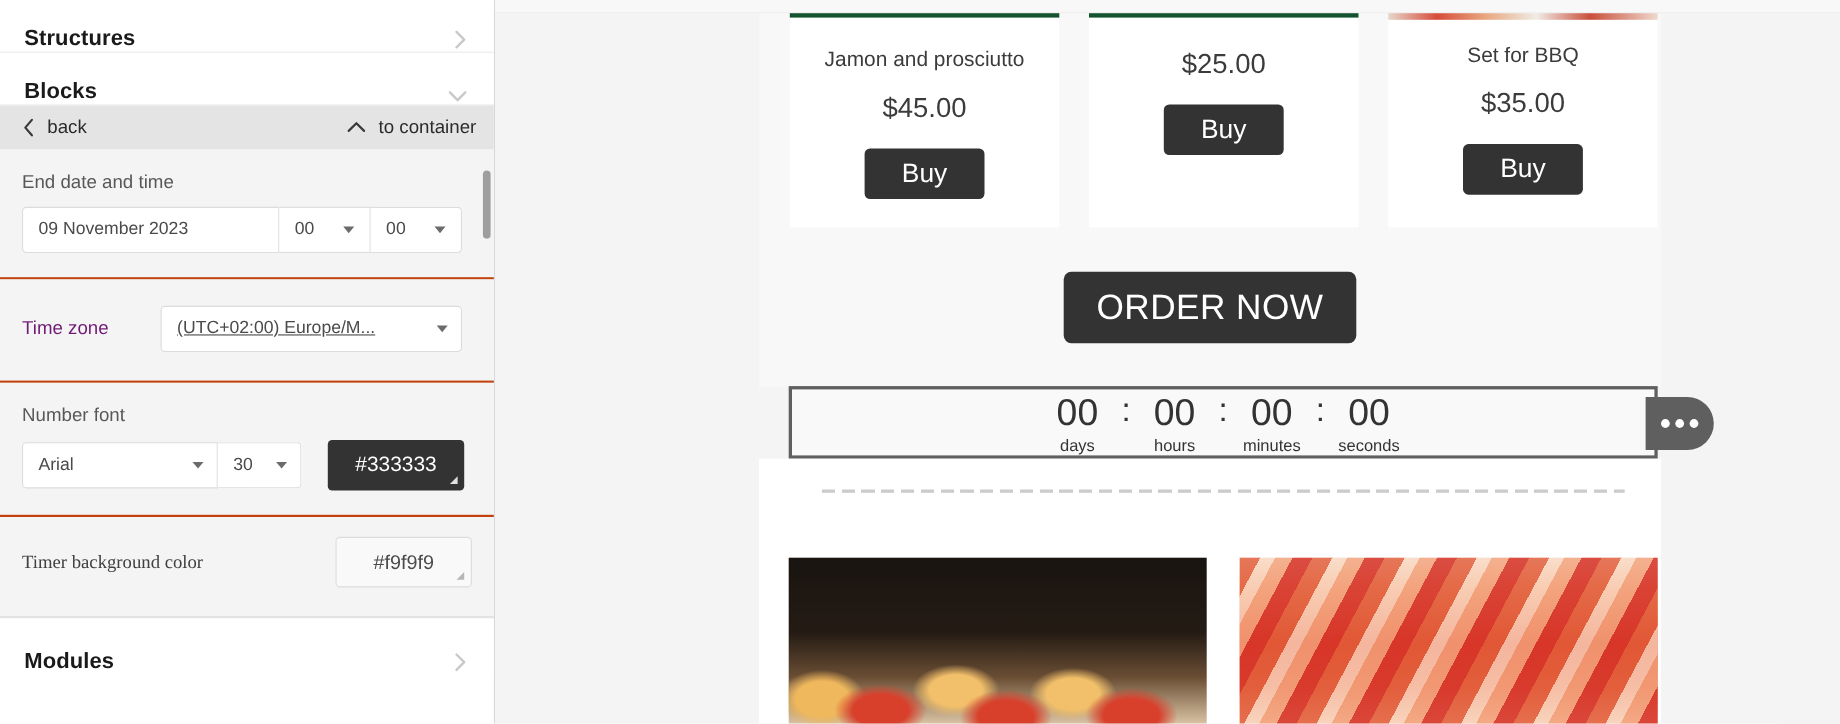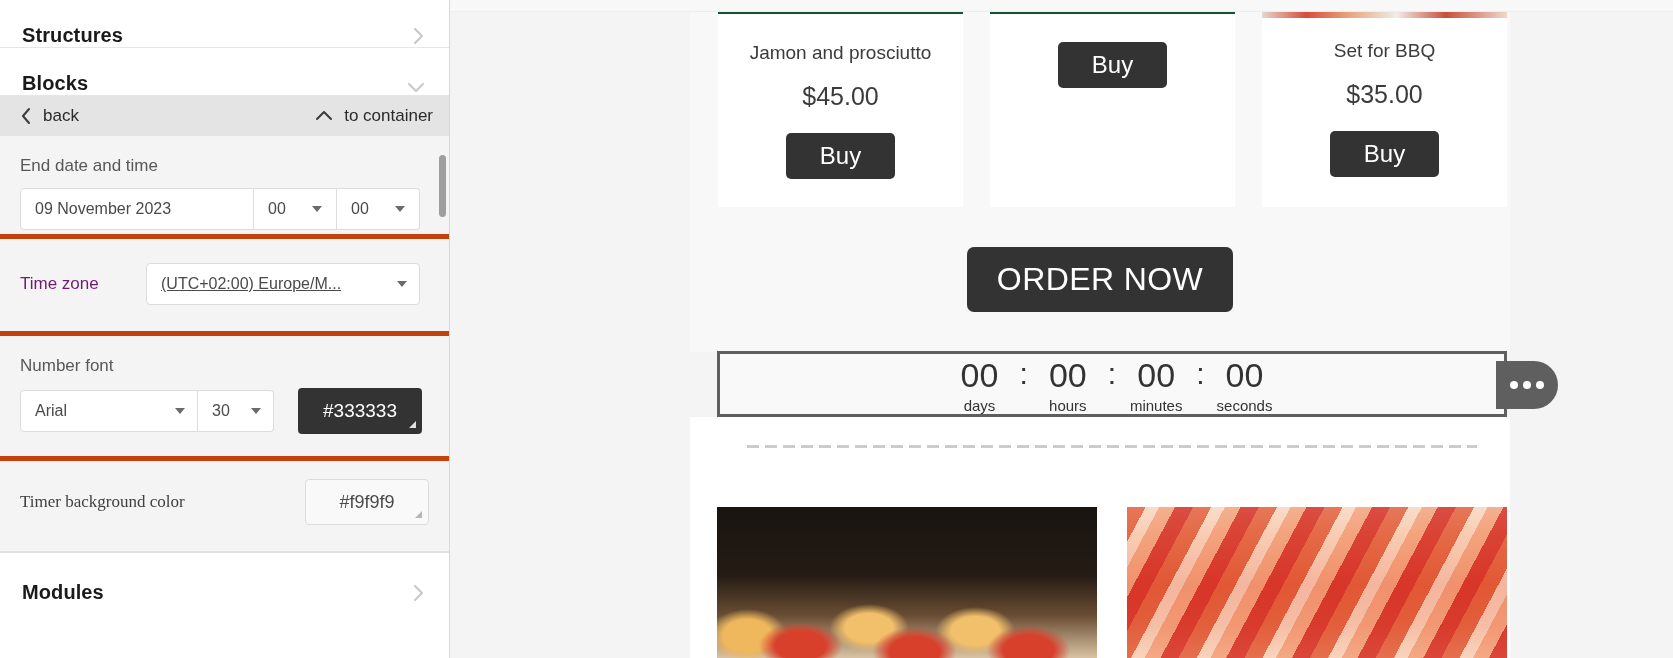--- a/index.html
+++ b/index.html
@@ -43,22 +43,22 @@
     display: flex; align-items: center; justify-content: space-between;
     padding: 0 16px 0 20px;
     font-size: 17px; color: #2a2a2a;
   }
   .nav-left, .nav-right { display: flex; align-items: center; gap: 10px; }
   .nav-ic { color: #3a3a3a; display: inline-flex; }
 
   .panel-body { background: #f4f4f4; }
 
   .field-block {
-    border-bottom: 5px solid #c2410c;
-    padding: 20px 20px 4px 20px;
+    border-bottom: 2px solid #c2410c;
+    padding: 20px 20px 22px 20px;
     background: #f4f4f4;
   }
   .field-label {
     font-size: 17px; color: #585858; margin-bottom: 12px;
   }
   .ctl-row { display: flex; align-items: center; }
 
   .inp {
     height: 42px;
     background: #ffffff;
@@ -164,21 +164,21 @@
   }
 
   .cards-band {
     position: absolute; left: 0; top: 12px;
     width: 820px; height: 195px;
     background: #f8f8f8;
   }
   .cards { display: flex; gap: 27px; }
   .card {
     width: 245px; background: #ffffff;
-    border-top: 2px solid #14532d;
+    border-top: 4px solid #14532d;
     text-align: center;
     padding-top: 28px;
     height: 195px;
   }
   .card.photo { border-top: none; position: relative; }
   .card .photo-strip {
     position: absolute; left: 0; top: 0; width: 100%; height: 6px;
     background: linear-gradient(90deg,#e7d7cb 0%,#d64d3a 18%,#e8a77f 36%,#f0ece6 55%,#c94f3c 75%,#efd9cc 100%);
   }
   .card-title {
@@ -394,20 +394,21 @@
       <div class="cards-band">
         <div class="cards" style="padding-left:28px;">
 
           <div class="card">
             <div class="card-title">Jamon and prosciutto</div>
             <div class="card-price">$45.00</div>
             <button class="buy-btn">Buy</button>
           </div>
 
           <div class="card">
+            <div class="card-price">$25.00</div>
             <button class="buy-btn">Buy</button>
           </div>
 
           <div class="card photo">
             <div class="photo-strip"></div>
             <div class="card-title">Set for BBQ</div>
             <div class="card-price">$35.00</div>
             <button class="buy-btn">Buy</button>
           </div>
 

